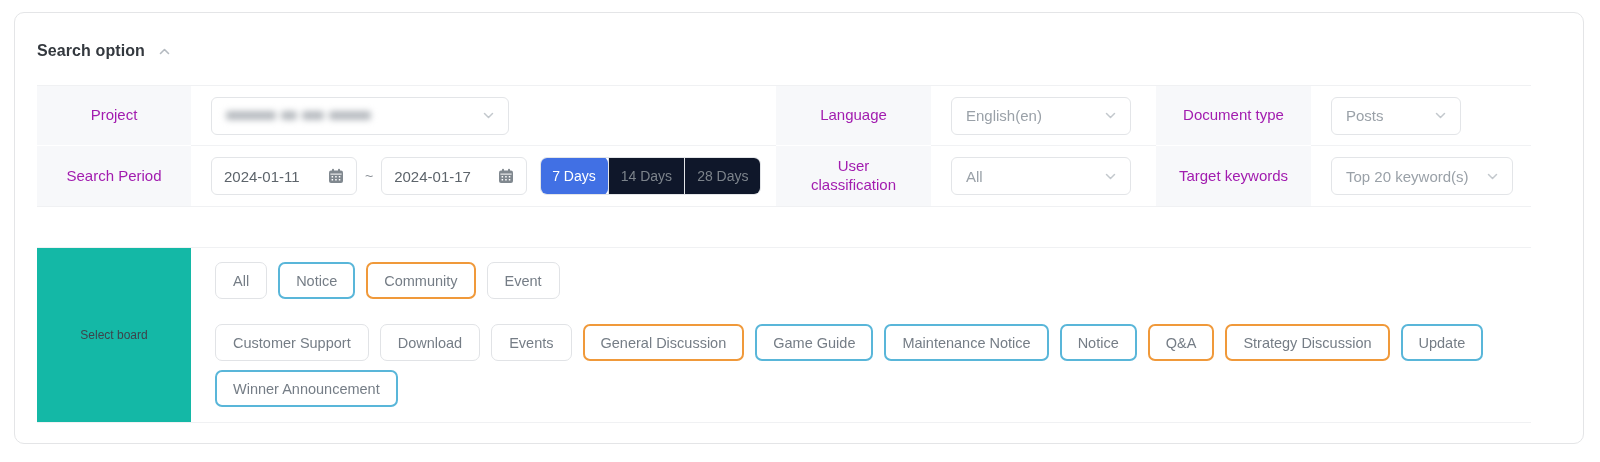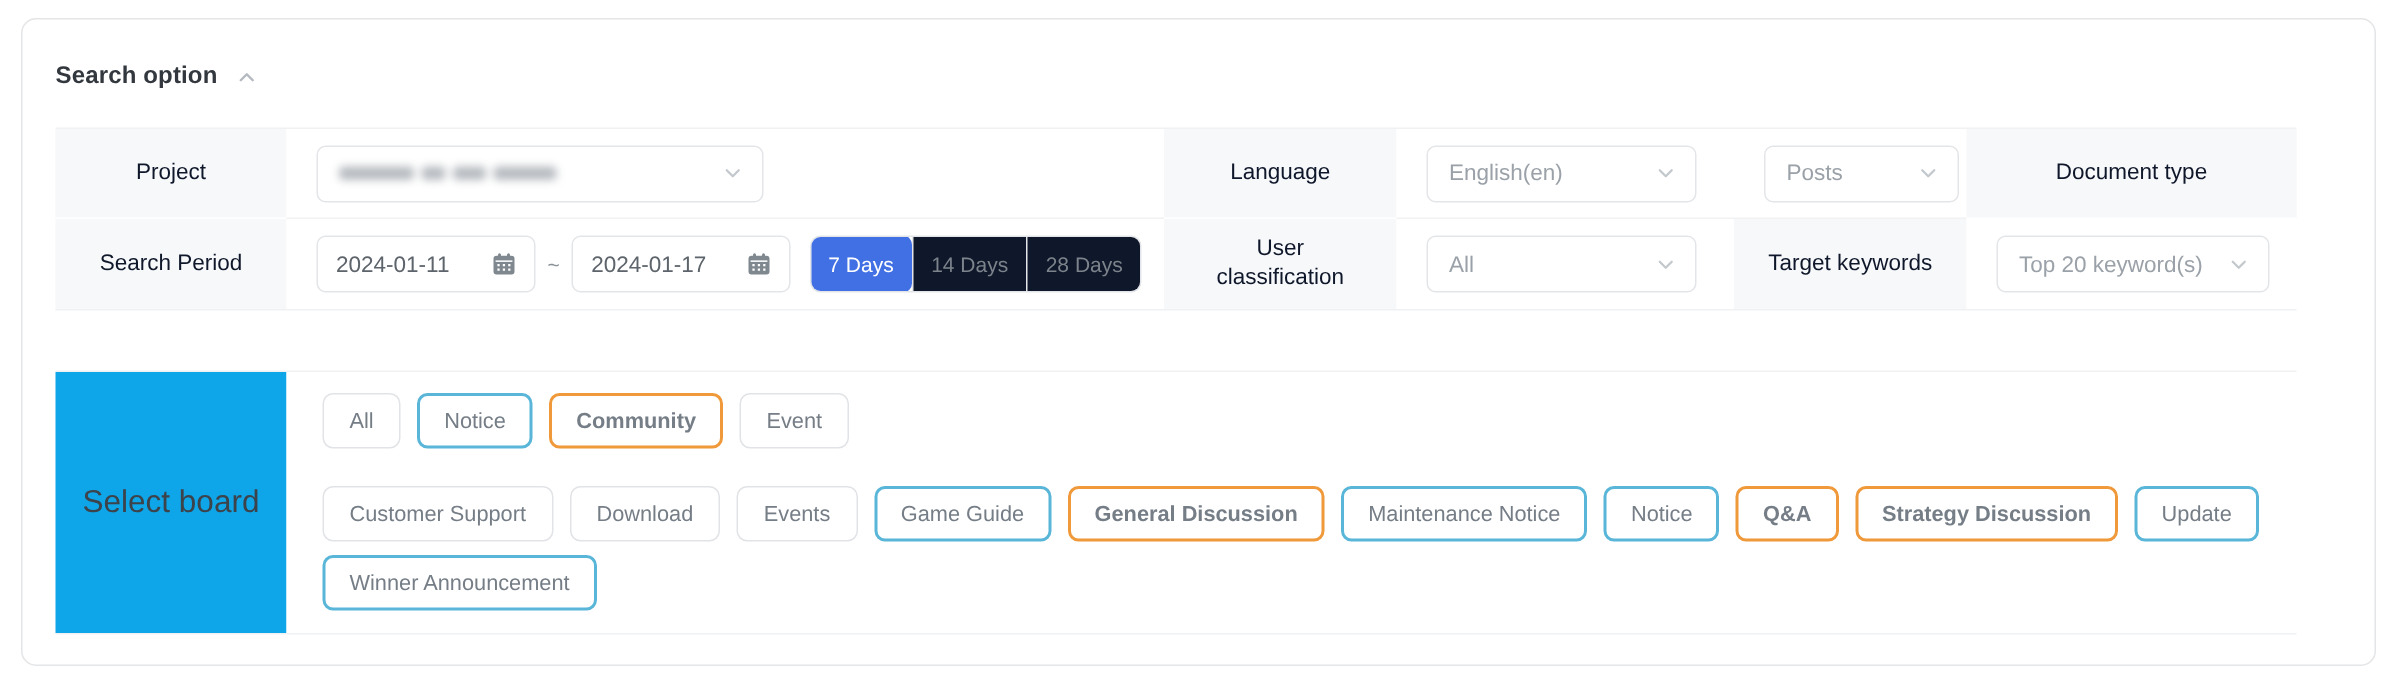--- a/index.html
+++ b/index.html
@@ -27,21 +27,21 @@
     width:1494px;margin-top:22px;
     display:grid;
     grid-template-columns:154px 585px 155px 225px 155px 220px;
     grid-auto-rows:60px;
     border-top:1px solid #f0f1f3;
     border-bottom:1px solid #f0f1f3;
   }
   .cell{display:flex;align-items:center;}
   .lbl{
     background:#f7f8fa;justify-content:center;text-align:center;
-    font-size:15px;color:#0f172a;padding:0 22px;line-height:1.25;
+    font-size:15px;color:#a21caf;padding:0 22px;line-height:1.25;
   }
   .val{background:#fff;padding-left:20px;}
   .r1{border-bottom:1px solid #f1f2f4;}
   .lbl.r1{border-bottom:1px solid #ffffff;}
 
   .sel{
     height:38px;border:1px solid #e3e5e8;border-radius:6px;background:#fff;
     display:flex;align-items:center;justify-content:space-between;
     padding:0 14px;font-size:15px;color:#9aa1a8;cursor:pointer;
   }
@@ -76,34 +76,34 @@
     margin:-1px 0 -1px -1px;height:38px;padding-left:12px;
   }
 
   
   .board-section{
     width:1494px;margin-top:40px;display:flex;
     border-top:1px solid #f0f1f3;border-bottom:1px solid #f0f1f3;
     min-height:172px;
   }
   .board-label{
-    width:154px;flex:none;background:#0ea5e9;
+    width:154px;flex:none;background:#14b8a6;
     display:flex;align-items:center;justify-content:center;
-    font-size:21px;color:#3d434b;
+    font-size:12px;color:#3d434b;
   }
   .board-content{flex:1;padding:14px 0 15px 24px;background:#fff;}
   .chip-group{display:flex;flex-wrap:wrap;gap:9px 11px;}
   .group-types{margin-bottom:25px;}
   .chip{
     height:37px;padding:0 17px;border:1px solid #e1e3e6;border-radius:7px;
     background:#fff;color:#757d86;font-family:inherit;font-size:14.5px;
     display:inline-flex;align-items:center;justify-content:center;cursor:pointer;
   }
   .chip-blue{border:2px solid var(--chip-blue);padding:0 16px;}
-  .chip-orange{border:2px solid var(--chip-orange);padding:0 16px;font-weight:bold;}
+  .chip-orange{border:2px solid var(--chip-orange);padding:0 16px;}
 
   .chev-dn, .chev-up{flex:none;}
 </style>
 </head>
 <body>
 
 <div class="card">
   <div class="card-inner">
 
     <div class="panel-header">
@@ -135,29 +135,29 @@
       <div class="cell lbl r1">Language</div>
       <div class="cell val r1">
         <div class="sel w180">
           <span>English(en)</span>
           <svg class="chev-dn" width="11" height="7" viewBox="0 0 11 7">
             <polyline points="1.5,1.5 5.5,5.5 9.5,1.5" fill="none" stroke="#c3c8cd" stroke-width="1.5" stroke-linecap="round" stroke-linejoin="round"></polyline>
           </svg>
         </div>
       </div>
 
+      <div class="cell lbl r1">Document type</div>
       <div class="cell val r1">
         <div class="sel w130">
           <span>Posts</span>
           <svg class="chev-dn" width="11" height="7" viewBox="0 0 11 7">
             <polyline points="1.5,1.5 5.5,5.5 9.5,1.5" fill="none" stroke="#c3c8cd" stroke-width="1.5" stroke-linecap="round" stroke-linejoin="round"></polyline>
           </svg>
         </div>
       </div>
-      <div class="cell lbl r1">Document type</div>
 
       <div class="cell lbl">Search Period</div>
       <div class="cell val">
         <div class="date">
           <span>2024-01-11</span>
           <svg width="16" height="16" viewBox="0 0 16 16">
             <rect x="1" y="2.5" width="14" height="12.5" rx="2" fill="#80888f"></rect>
             <rect x="4" y="0.8" width="2" height="3.4" rx="1" fill="#80888f"></rect>
             <rect x="10" y="0.8" width="2" height="3.4" rx="1" fill="#80888f"></rect>
             <rect x="2.4" y="5.6" width="11.2" height="1" fill="#ffffff"></rect>
@@ -224,22 +224,22 @@
         <div class="chip-group group-types">
             <button class="chip">All</button>
             <button class="chip chip-blue">Notice</button>
             <button class="chip chip-orange">Community</button>
             <button class="chip">Event</button>
           </div>
         <div class="chip-group group-boards">
             <button class="chip">Customer Support</button>
             <button class="chip">Download</button>
             <button class="chip">Events</button>
+            <button class="chip chip-orange">General Discussion</button>
             <button class="chip chip-blue">Game Guide</button>
-            <button class="chip chip-orange">General Discussion</button>
             <button class="chip chip-blue">Maintenance Notice</button>
             <button class="chip chip-blue">Notice</button>
             <button class="chip chip-orange">Q&amp;A</button>
             <button class="chip chip-orange">Strategy Discussion</button>
             <button class="chip chip-blue">Update</button>
             <button class="chip chip-blue">Winner Announcement</button>
           </div>
       </div>
     </div>
 

